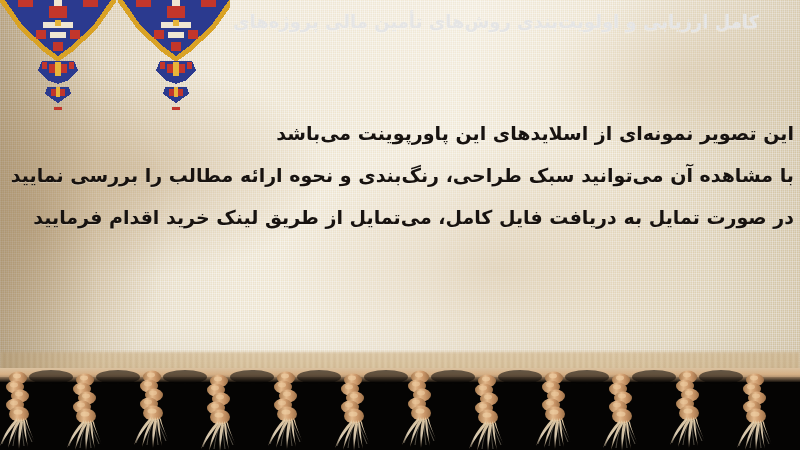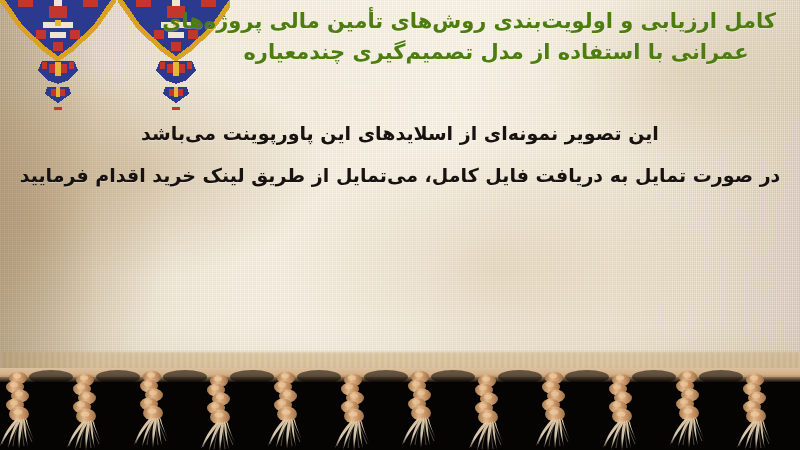--- a/index.html
+++ b/index.html
@@ -95,35 +95,35 @@
 
   .title-block {
     position: absolute;
     right: 24px;
     top: 6px;
     width: 560px;
     text-align: center;
   }
   .title-line {
     display: block;
-    color: #4d7c0f;
+    color: #e5e5e5;
     font-weight: 700;
-    font-size: 21px;
+    font-size: 18px;
     line-height: 31px;
     letter-spacing: 0;
     white-space: nowrap;
     text-shadow: 0 1px 0 rgba(255,255,255,.30);
   }
 
   .body-block {
     position: absolute;
-    right: 18px;
+    right: 6px;
     top: 112px;
     width: 764px;
-    text-align: center;
+    text-align: right;
   }
   .body-line {
     display: block;
     color: #17120f;
     font-weight: 700;
     font-size: 19px;
     line-height: 42px;
     white-space: nowrap;
     text-shadow: 0 1px 0 rgba(255,255,255,.26);
   }
@@ -212,25 +212,25 @@
         <use href="#medallion" x="0" y="0" transform="translate(176,10)"></use>
         <use href="#pendant" x="0" y="0" transform="translate(176,63)"></use>
       </g>
     </svg>
   </div>
 
   <div class="text-layer">
 
     <div class="title-block">
       <span class="title-line">کامل ارزیابی و اولویت‌بندی روش‌های تأمین مالی پروژه‌های</span>
-      <span class="title-line">عمرانی با استفاده از مدل تصمیم‌گیری چندمعیاره</span>
     </div>
 
     <div class="body-block">
       <span class="body-line">این تصویر نمونه‌ای از اسلایدهای این پاورپوینت می‌باشد</span>
+      <span class="body-line">با مشاهده آن می‌توانید سبک طراحی، رنگ‌بندی و نحوه ارائه مطالب را بررسی نمایید</span>
       <span class="body-line">در صورت تمایل به دریافت فایل کامل، می‌تمایل از طریق لینک خرید اقدام فرمایید</span>
     </div>
 
   </div>
 
   <div class="fringe">
     <svg width="800" height="82" viewBox="0 0 800 82" xmlns="http://www.w3.org/2000/svg">
       <defs>
         <linearGradient id="cordg" x1="0" y1="0" x2="1" y2="0">
           <stop offset="0%" stop-color="#a87a4e"></stop>

